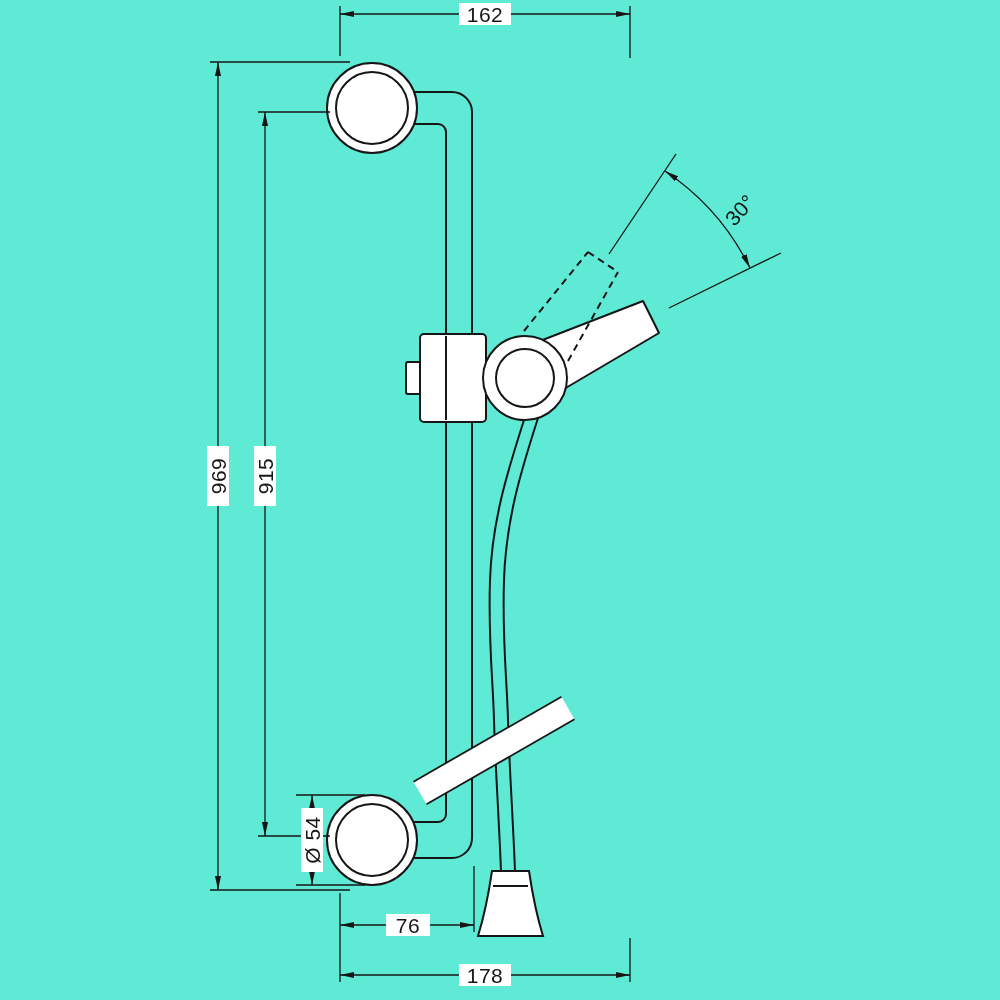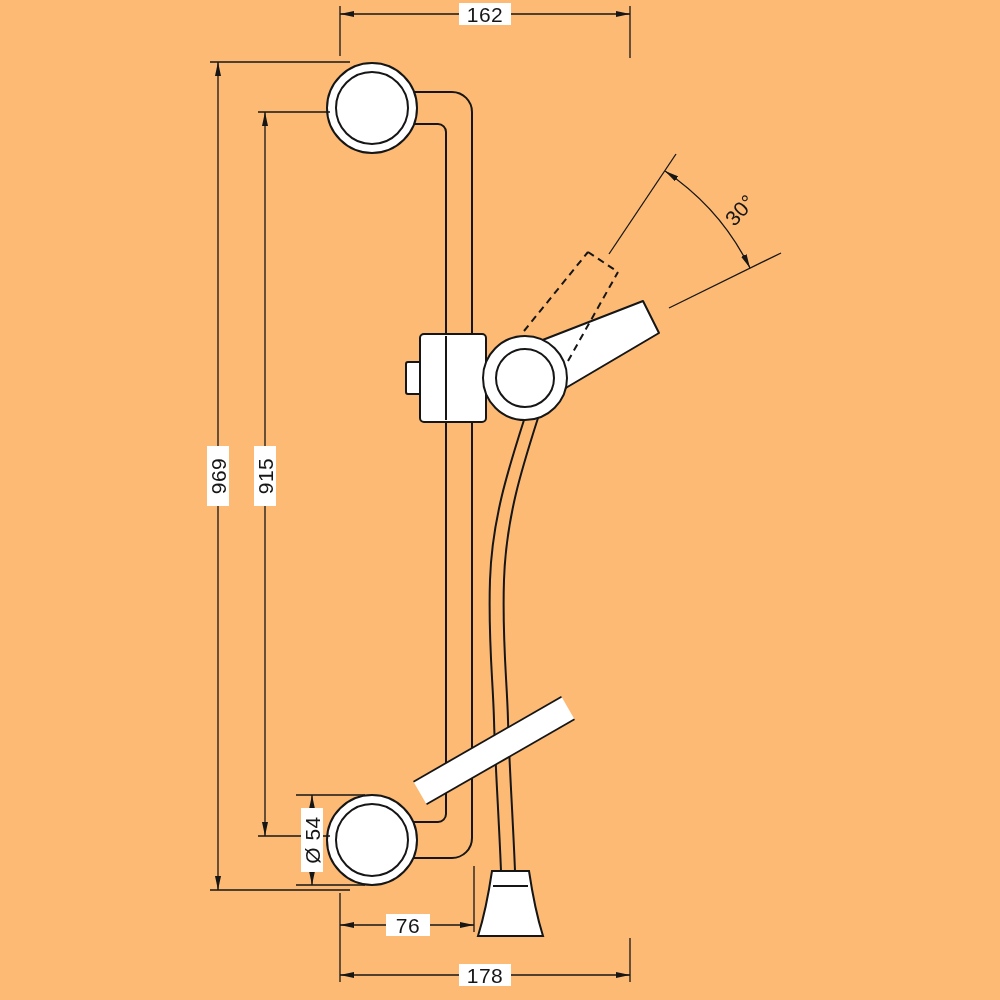--- a/index.html
+++ b/index.html
@@ -4,21 +4,21 @@
 <style>
   html, body {
     margin: 0;
     padding: 0;
     background: #ffffff;
   }
   #page {
     position: relative;
     width: 1000px;
     height: 1000px;
-    background: #fdba74;
+    background: #5eead4;
     overflow: hidden;
   }
   svg text {
     font-family: "Liberation Sans", sans-serif;
     fill: #161616;
     font-size: 21px;
     letter-spacing: 0.5px;
   }
 </style>
 </head>

